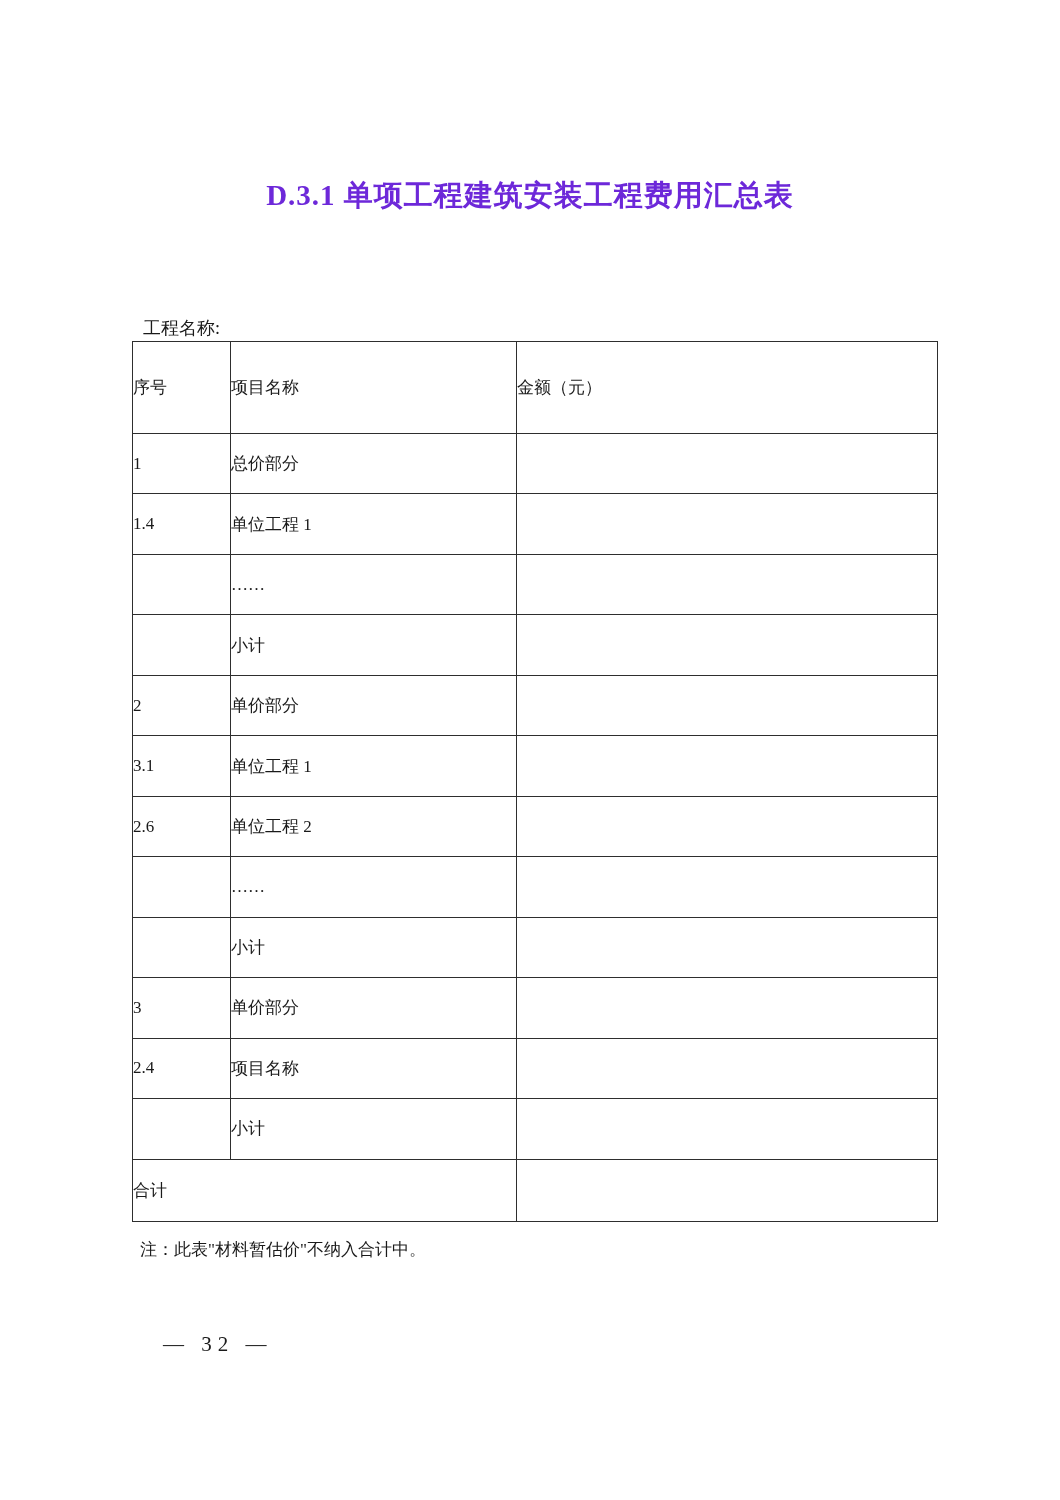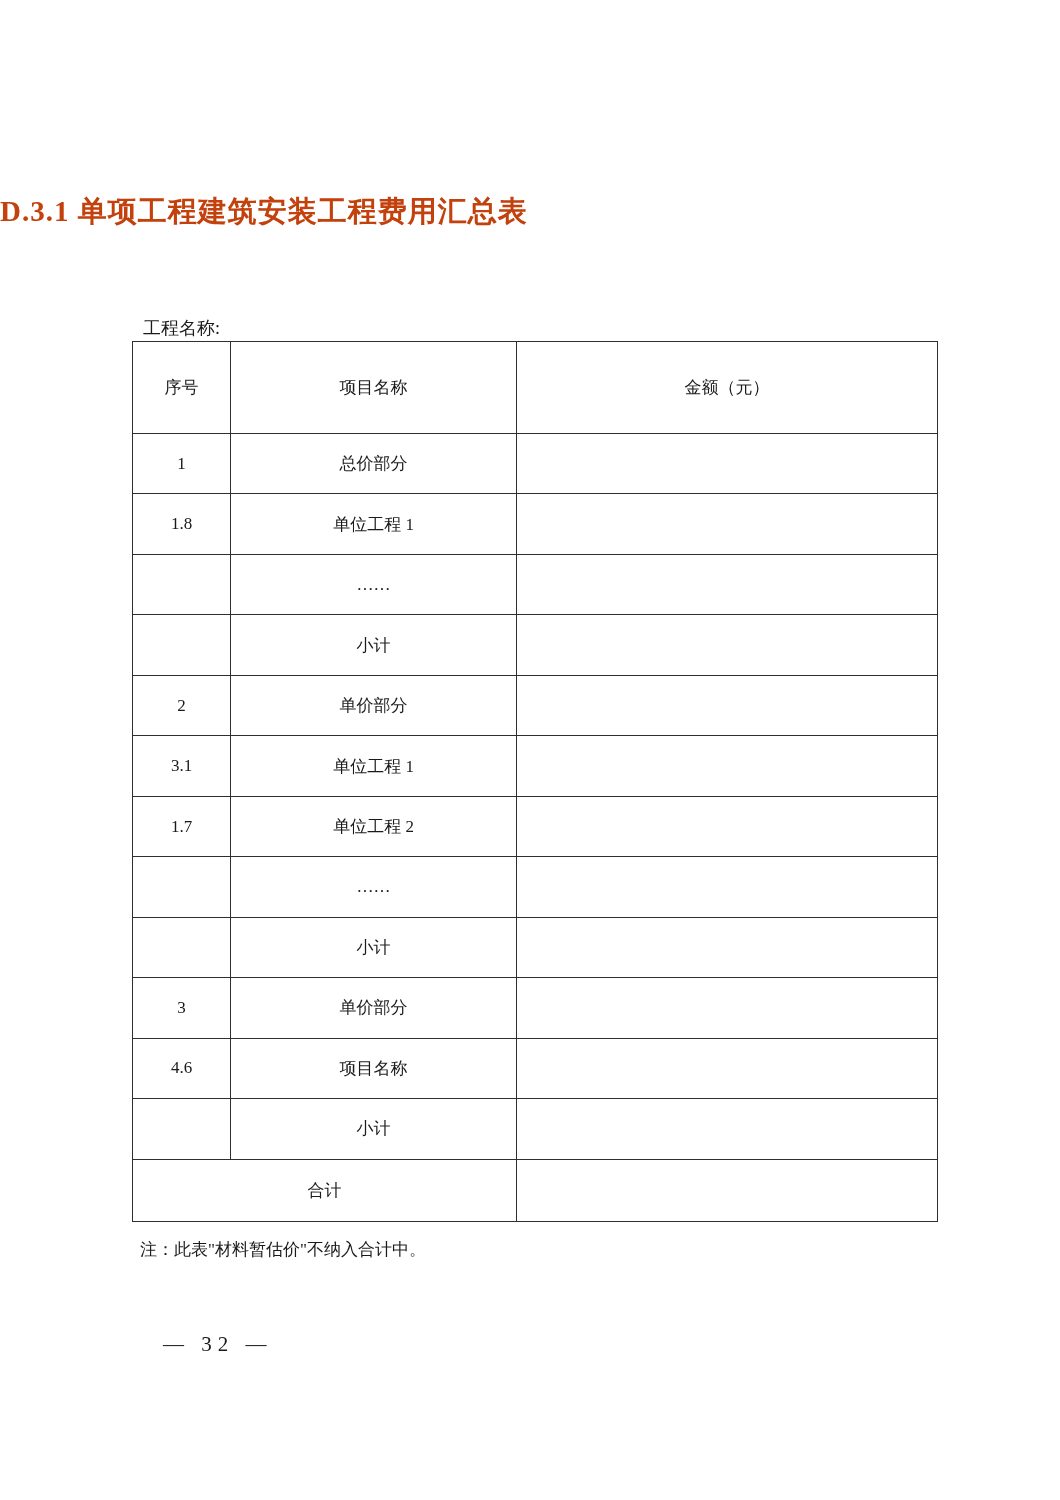--- a/index.html
+++ b/index.html
@@ -8,27 +8,28 @@
     position: relative;
     width: 1060px;
     height: 1500px;
     background: #ffffff;
     font-family: "Liberation Serif", "DejaVu Serif", serif;
     color: #1c1c1c;
     overflow: hidden;
   }
   .doc-title {
     position: absolute;
-    top: 192px;
+    top: 176px;
     left: 0;
     width: 100%;
+    text-align: center;
     font-size: 29px;
     font-weight: bold;
     letter-spacing: 1px;
-    color: #c2410c;
+    color: #6d28d9;
   }
   .project-name-label {
     position: absolute;
     top: 300px;
     left: 143px;
     font-size: 18px;
     color: #1a1a1a;
     margin-top: 16px;
   }
   table.cost-table {
@@ -36,21 +37,21 @@
     top: 341px;
     left: 132px;
     width: 805px;
     height: 881px;
     border-collapse: collapse;
     table-layout: fixed;
   }
   table.cost-table th,
   table.cost-table td {
     border: 1px solid #2e2e2e;
-    text-align: center;
+    text-align: left;
     vertical-align: middle;
     font-size: 17px;
     font-weight: normal;
     color: #1a1a1a;
     padding: 0;
     overflow: hidden;
   }
   table.cost-table col.col-no   { width: 98px; }
   table.cost-table col.col-name { width: 286px; }
   table.cost-table col.col-amt  { width: 421px; }
@@ -96,21 +97,21 @@
       </tr>
     </thead>
     <tbody>
   <tr class="data-row">
     <td>1</td>
     <td>总价部分</td>
     <td></td>
   </tr>
 
   <tr class="data-row">
-    <td>1.8</td>
+    <td>1.4</td>
     <td>单位工程 1</td>
     <td></td>
   </tr>
 
 
   <tr class="data-row">
     <td></td>
     <td>……</td>
     <td></td>
   </tr>
@@ -127,21 +128,21 @@
     <td></td>
   </tr>
 
   <tr class="data-row">
     <td>3.1</td>
     <td>单位工程 1</td>
     <td></td>
   </tr>
 
   <tr class="data-row">
-    <td>1.7</td>
+    <td>2.6</td>
     <td>单位工程 2</td>
     <td></td>
   </tr>
 
   <tr class="data-row">
     <td></td>
     <td>……</td>
     <td></td>
   </tr>
 
@@ -151,21 +152,21 @@
     <td></td>
   </tr>
 
   <tr class="data-row">
     <td>3</td>
     <td>单价部分</td>
     <td></td>
   </tr>
 
   <tr class="data-row">
-    <td>4.6</td>
+    <td>2.4</td>
     <td>项目名称</td>
     <td></td>
   </tr>
 
 
   <tr class="data-row">
     <td></td>
     <td>小计</td>
     <td></td>
   </tr>

